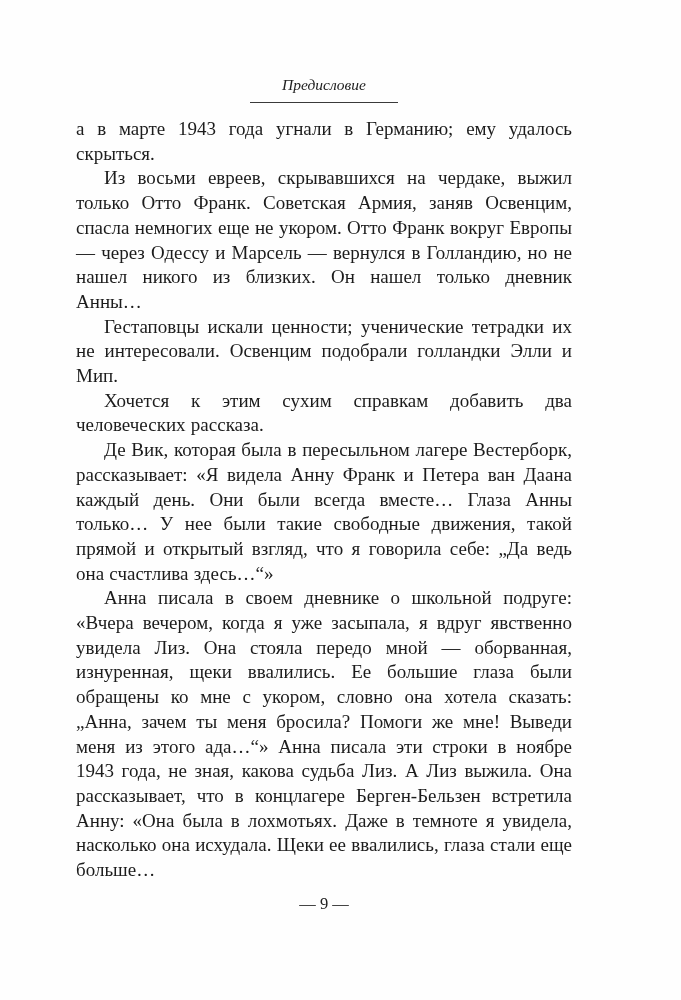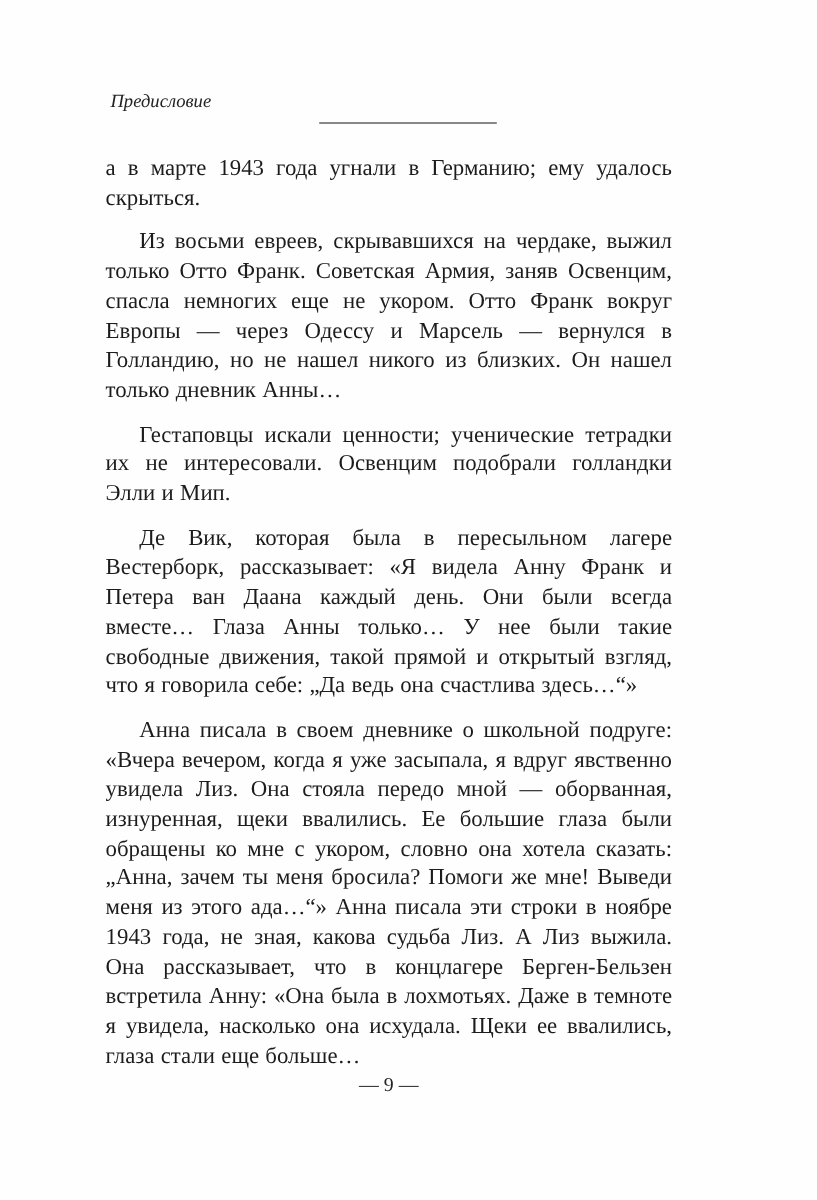--- a/index.html
+++ b/index.html
@@ -12,22 +12,23 @@
     width: 681px;
     height: 1000px;
     background: #fefefe;
     font-family: "Liberation Serif", "DejaVu Serif", serif;
     color: #1c1c1c;
     overflow: hidden;
   }
   .running-head {
     position: absolute;
     top: 76px;
-    left: 92px;
+    left: 76px;
     width: 496px;
+    text-align: center;
   }
   .running-head-title {
     font-style: italic;
     font-size: 15.5px;
     line-height: 1.2;
     color: #222;
   }
   .running-head-rule {
     width: 148px;
     height: 1px;
@@ -37,21 +38,21 @@
   .body-text {
     position: absolute;
     top: 117px;
     left: 76px;
     width: 496px;
     text-align: justify;
     font-size: 19px;
     line-height: 24.7px;
   }
   .para {
-    margin: 12px;
+    margin: 0;
     text-indent: 28px;
     word-spacing: 0.5px;
   }
   .para.no-indent {
     text-indent: 0;
   }
   .folio {
     position: absolute;
     bottom: 86px;
     left: 76px;
@@ -68,19 +69,20 @@
 
   <header class="running-head">
     <div class="running-head-title">Предисловие</div>
     <div class="running-head-rule"></div>
   </header>
 
   <main class="body-text">
     <p class="para no-indent">а в марте 1943 года угнали в Германию; ему удалось скрыться.</p>
     <p class="para">Из восьми евреев, скрывавшихся на чердаке, выжил только Отто Франк. Советская Армия, заняв Освенцим, спасла немногих еще не укором. Отто Франк вокруг Европы — через Одессу и Марсель — вернулся в Голландию, но не нашел никого из близких. Он нашел только дневник Анны…</p>
     <p class="para">Гестаповцы искали ценности; ученические тетрадки их не интересовали. Освенцим подобрали голландки Элли и Мип.</p>
+    <p class="para">Хочется к этим сухим справкам добавить два человеческих рассказа.</p>
     <p class="para">Де Вик, которая была в пересыльном лагере Вестерборк, рассказывает: «Я видела Анну Франк и Петера ван Даана каждый день. Они были всегда вместе… Глаза Анны только… У нее были такие свободные движения, такой прямой и открытый взгляд, что я говорила себе: „Да ведь она счастлива здесь…“»</p>
     <p class="para">Анна писала в своем дневнике о школьной подруге: «Вчера вечером, когда я уже засыпала, я вдруг явственно увидела Лиз. Она стояла передо мной — оборванная, изнуренная, щеки ввалились. Ее большие глаза были обращены ко мне с укором, словно она хотела сказать: „Анна, зачем ты меня бросила? Помоги же мне! Выведи меня из этого ада…“» Анна писала эти строки в ноябре 1943 года, не зная, какова судьба Лиз. А Лиз выжила. Она рассказывает, что в концлагере Берген-Бельзен встретила Анну: «Она была в лохмотьях. Даже в темноте я увидела, насколько она исхудала. Щеки ее ввалились, глаза стали еще больше…</p>
   </main>
 
   <footer class="folio">— 9 —</footer>
 
 </div>
 
 </body></html>

